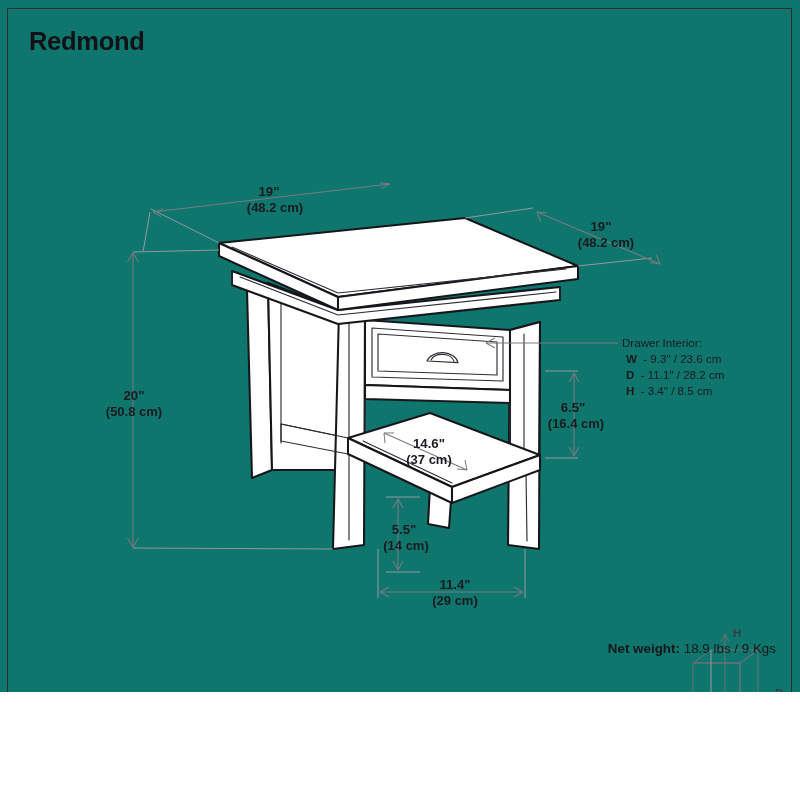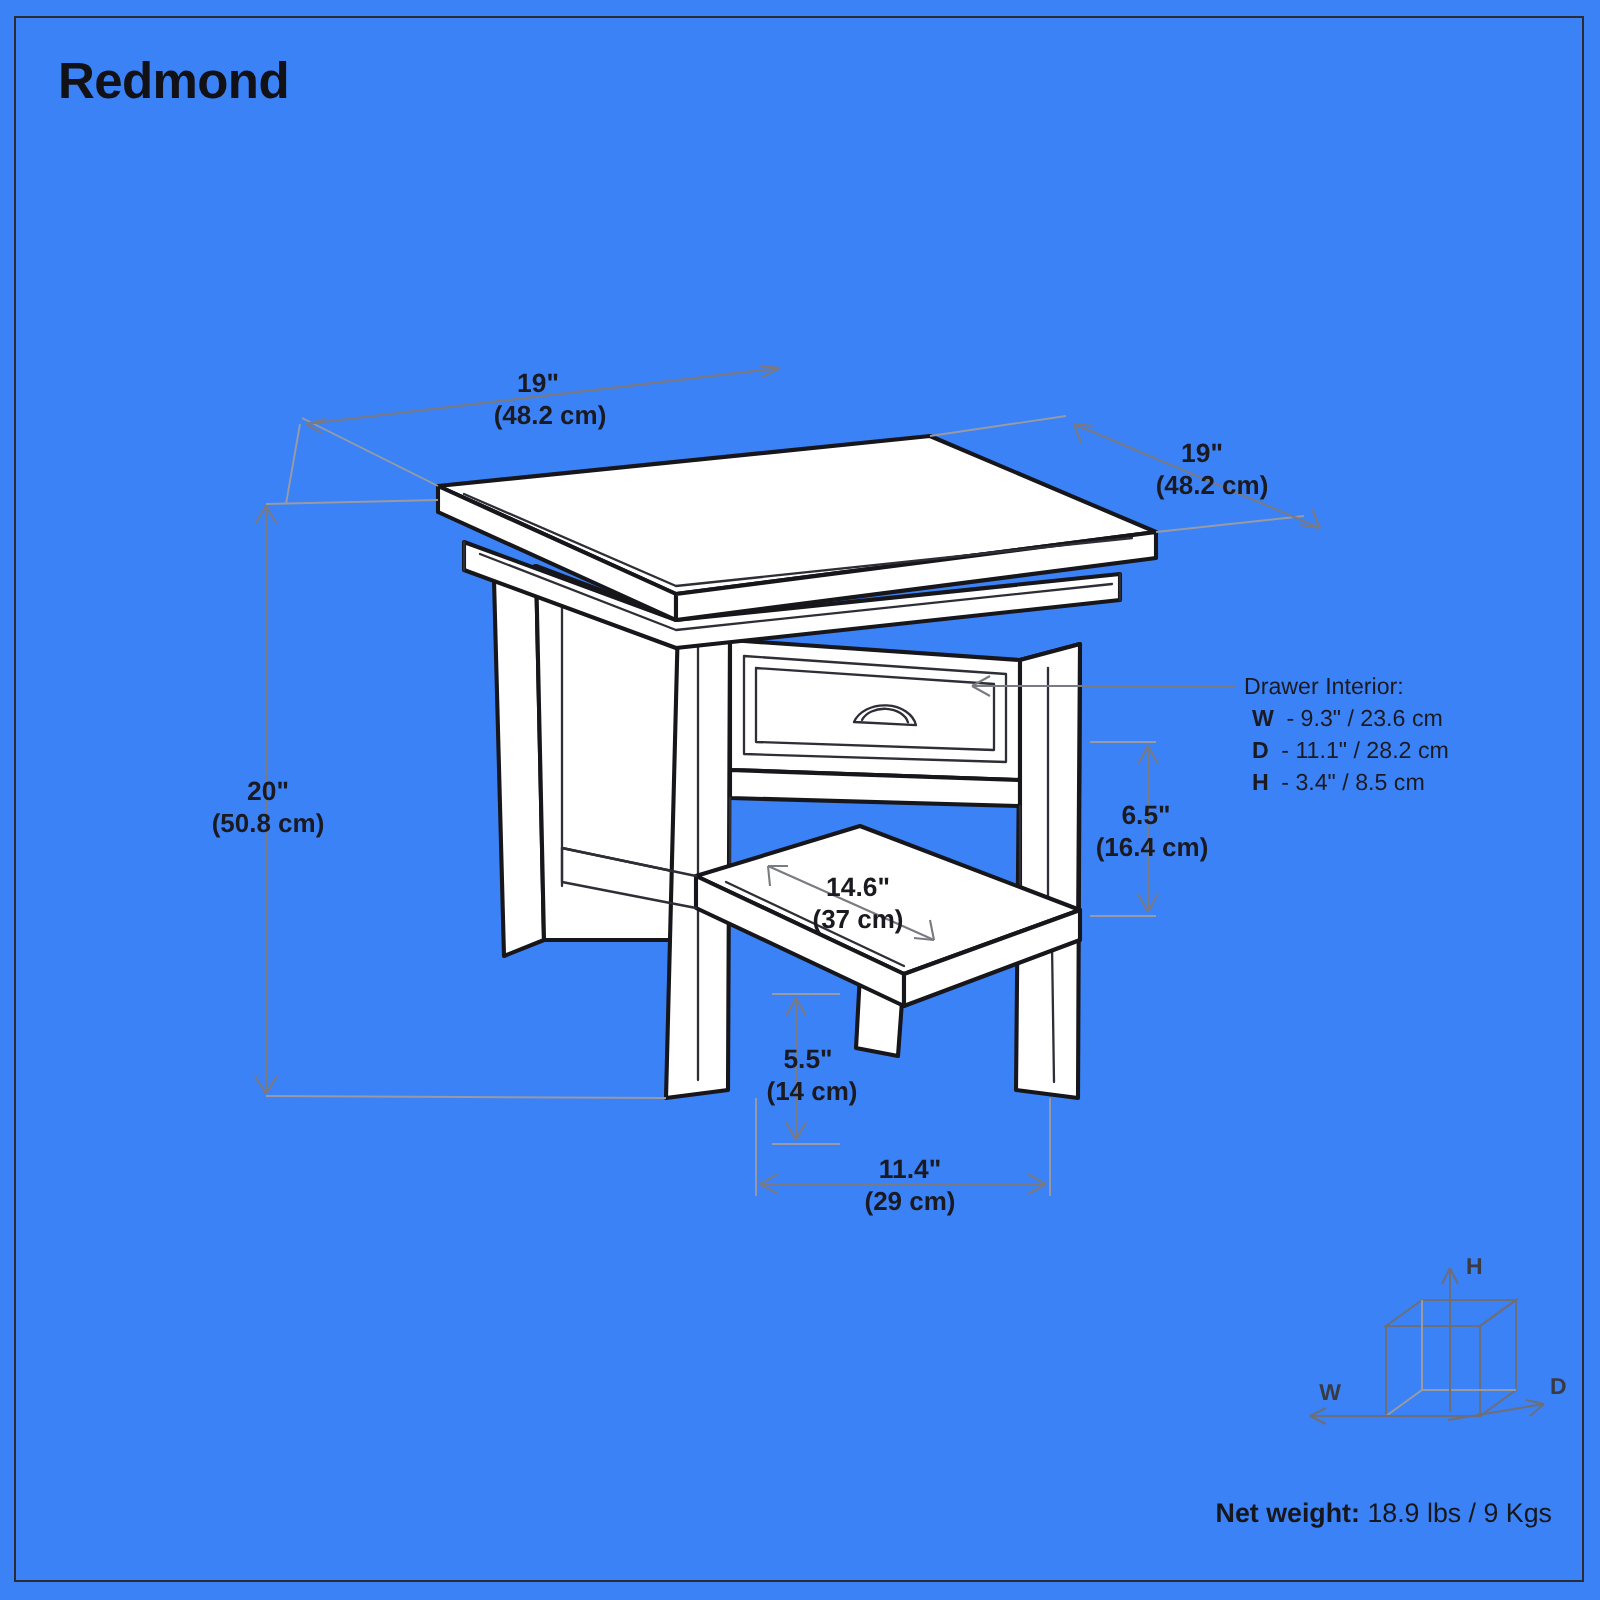--- a/index.html
+++ b/index.html
@@ -3,22 +3,22 @@
 <meta charset="utf-8">
 <style>
   html, body {
     margin: 0;
     padding: 0;
     background: #ffffff;
   }
   #page {
     position: relative;
     width: 800px;
-    height: 800px;
-    background: #3b82f6;
+    height: 692px;
+    background: #0f766e;
     font-family: "Liberation Sans", sans-serif;
     overflow: hidden;
     text-decoration: underline;
   }
   #frame {
     position: absolute;
     left: 7px;
     top: 8px;
     width: 785px;
     height: 783px;

